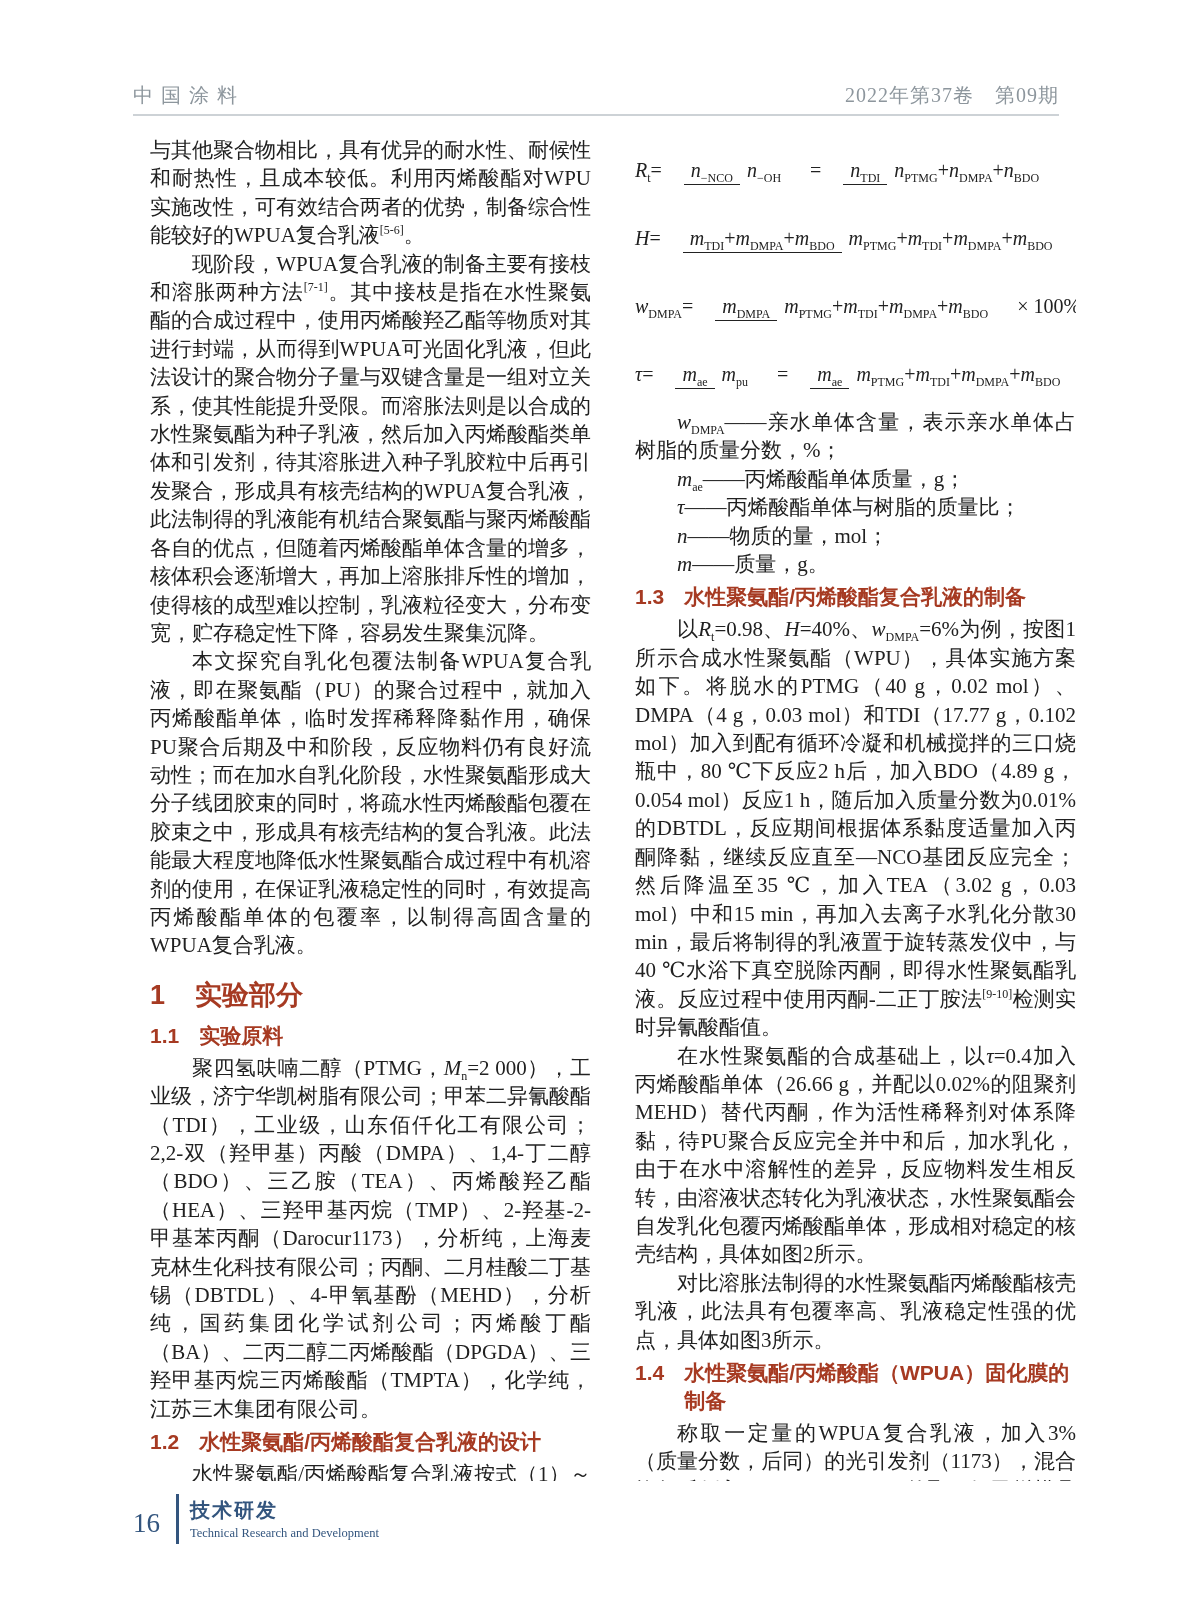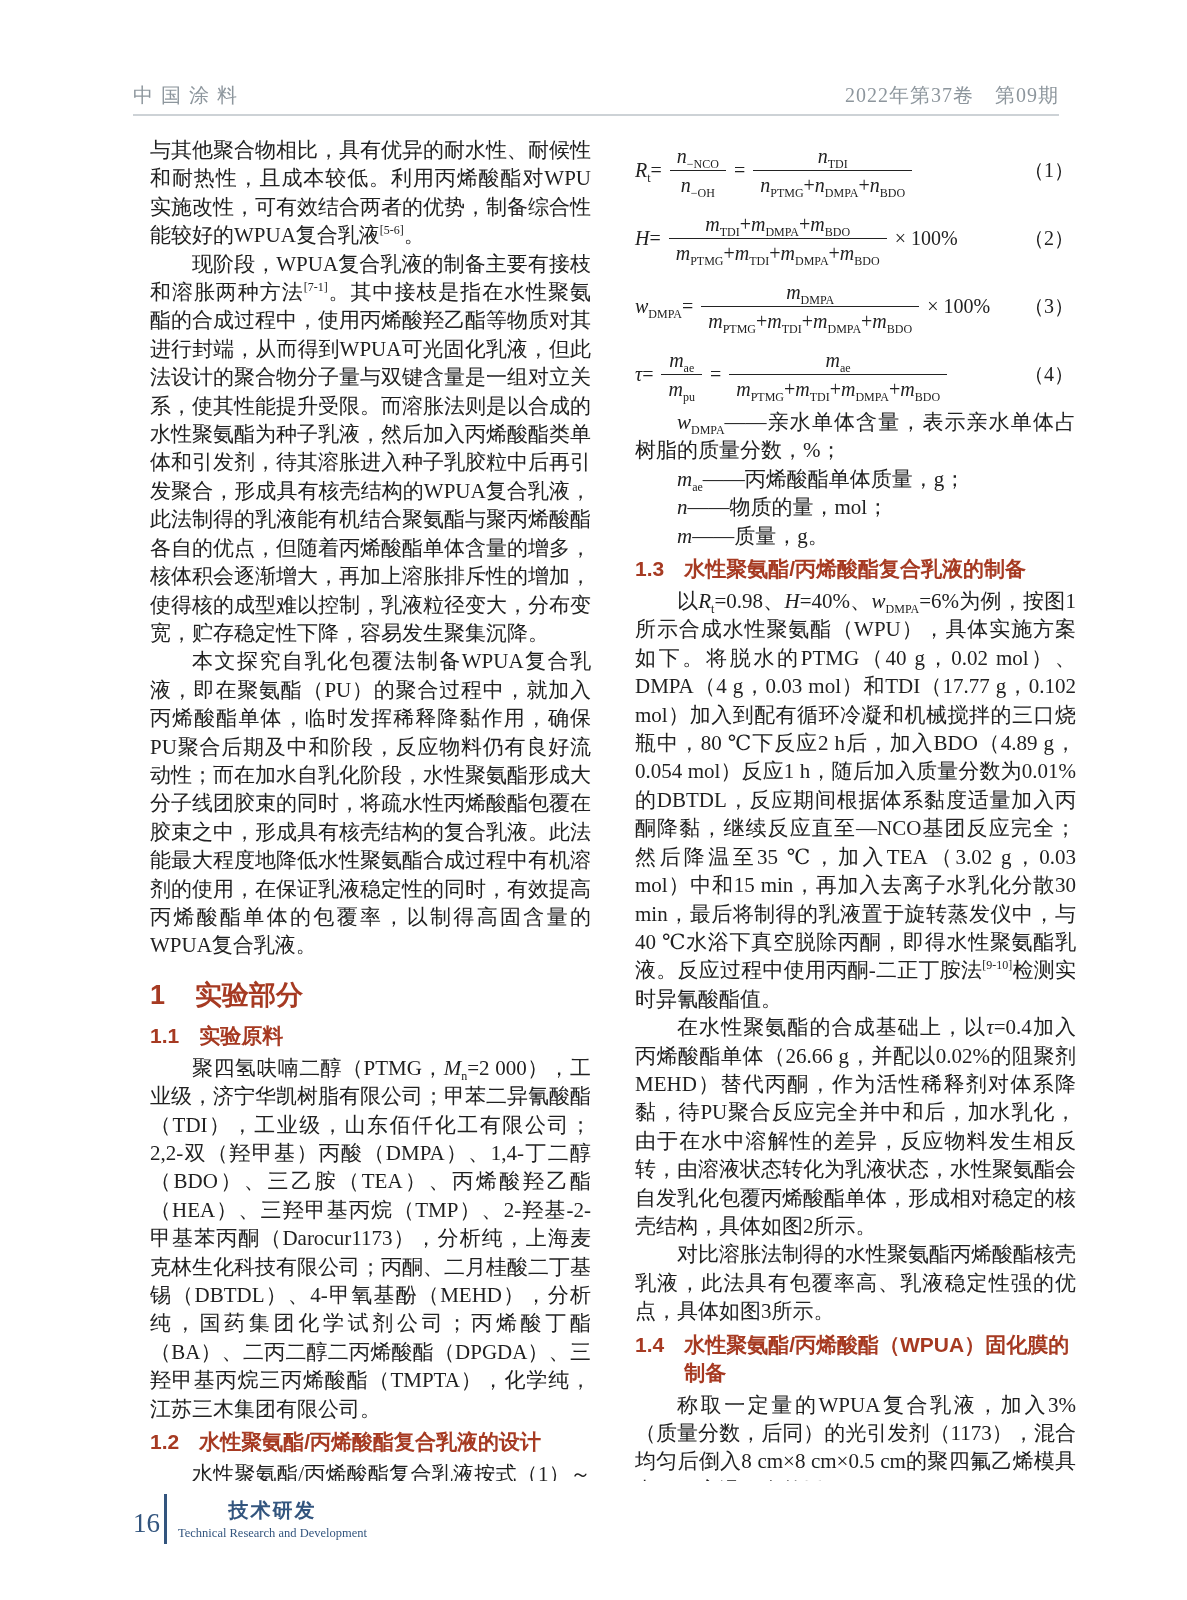--- a/index.html
+++ b/index.html
@@ -48,35 +48,35 @@
     font-size:21px;margin:5px 0 4px 0;line-height:28px;
   }
   .h2 .sec-num{margin-right:20px;flex:none;}
   .formula{
     display:flex;align-items:center;height:68px;font-size:20px;
     padding-right:2px;white-space:nowrap;
   }
   .feq{display:inline-flex;align-items:center;}
   .feq i{font-style:italic;}
   .frac{
-    display:inline-flex;flex-direction:column;text-align:center;
-    margin:0 8px;vertical-align:middle;
+    display:inline-flex;flex-direction:row;text-align:center;
+    margin:0 22px;vertical-align:middle;
   }
   .fnum,.fden{display:block;padding:1px 7px;line-height:26px;}
   .fnum{border-bottom:1.6px solid #222;}
   .fno{margin-left:auto;flex:none;}
   .footer{
     position:absolute;left:133px;top:1494px;height:50px;
     display:flex;align-items:stretch;color:var(--footer-blue);
   }
   .footer .page-num{
-    font-size:27px;align-self:center;margin-right:4px;margin-top:8px;
+    font-size:27px;align-self:center;margin-right:16px;margin-top:8px;
   }
   .footer-bar{width:3px;background:var(--footer-blue);}
-  .footer-col{display:flex;flex-direction:column;justify-content:center;padding-left:11px;text-align:center;}
+  .footer-col{display:flex;flex-direction:column;justify-content:center;padding-left:11px;}
   .footer-cn{
     font-family:"Liberation Sans","DejaVu Sans",sans-serif;font-weight:bold;
     font-size:20px;letter-spacing:2px;
   }
   .footer-en{font-size:12.5px;margin-top:2px;}
 </style>
 </head>
 <body>
 
 <div class="header">
@@ -164,20 +164,21 @@
           <span class="frac">
             <span class="fnum"><span><i>m</i><sub>ae</sub></span></span>
             <span class="fden"><span><i>m</i><sub>PTMG</sub></span><span>+</span><span><i>m</i><sub>TDI</sub></span><span>+</span><span><i>m</i><sub>DMPA</sub></span><span>+</span><span><i>m</i><sub>BDO</sub></span></span>
           </span>
         </span>
       <span class="fno">（4）</span>
     </div>
 
     <p class="body indent"><i>w</i><sub>DMPA</sub>——亲水单体含量，表示亲水单体占树脂的质量分数，%；</p>
     <p class="body indent"><i>m</i><sub>ae</sub>——丙烯酸酯单体质量，g；</p>
+    <p class="body indent"><i>τ</i>——丙烯酸酯单体与树脂的质量比；</p>
     <p class="body indent"><i>n</i>——物质的量，mol；</p>
     <p class="body indent"><i>m</i>——质量，g。</p>
 
     <div class="h2">
       <span class="sec-num">1.3</span>
       <span>水性聚氨酯/丙烯酸酯复合乳液的制备</span>
     </div>
     <p class="body indent">以<i>R</i><sub>t</sub>=0.98、<i>H</i>=40%、<i>w</i><sub>DMPA</sub>=6%为例，按图1所示合成水性聚氨酯（WPU），具体实施方案如下。将脱水的PTMG（40 g，0.02 mol）、DMPA（4 g，0.03 mol）和TDI（17.77 g，0.102 mol）加入到配有循环冷凝和机械搅拌的三口烧瓶中，80 ℃下反应2 h后，加入BDO（4.89 g，0.054 mol）反应1 h，随后加入质量分数为0.01%的DBTDL，反应期间根据体系黏度适量加入丙酮降黏，继续反应直至—NCO基团反应完全；然后降温至35 ℃，加入TEA（3.02 g，0.03 mol）中和15 min，再加入去离子水乳化分散30 min，最后将制得的乳液置于旋转蒸发仪中，与40 ℃水浴下真空脱除丙酮，即得水性聚氨酯乳液。反应过程中使用丙酮-二正丁胺法<sup>[9-10]</sup>检测实时异氰酸酯值。</p>
     <p class="body indent">在水性聚氨酯的合成基础上，以<i>τ</i>=0.4加入丙烯酸酯单体（26.66 g，并配以0.02%的阻聚剂MEHD）替代丙酮，作为活性稀释剂对体系降黏，待PU聚合反应完全并中和后，加水乳化，由于在水中溶解性的差异，反应物料发生相反转，由溶液状态转化为乳液状态，水性聚氨酯会自发乳化包覆丙烯酸酯单体，形成相对稳定的核壳结构，具体如图2所示。</p>
     <p class="body indent">对比溶胀法制得的水性聚氨酯丙烯酸酯核壳乳液，此法具有包覆率高、乳液稳定性强的优点，具体如图3所示。</p>

